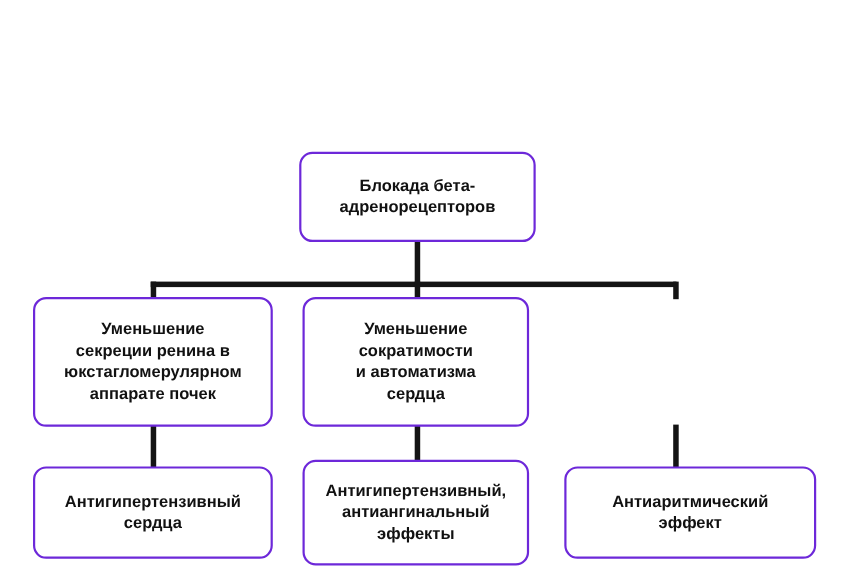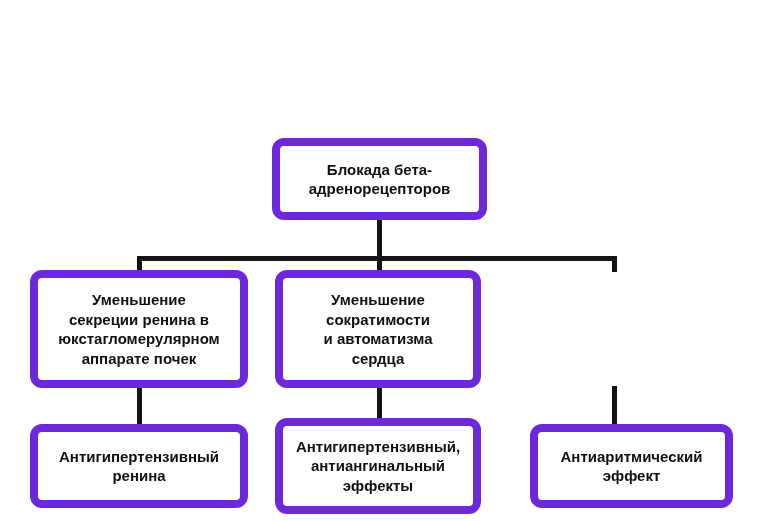--- a/index.html
+++ b/index.html
@@ -26,21 +26,21 @@
     font-weight: 500;
     line-height: 1.38;
     color: #1a1a1a;
     white-space: pre-line;
     letter-spacing: 0.5px;
   }
   .node {
     position: absolute;
     box-sizing: border-box;
     background: #ffffff;
-    border: 8px solid #6d28d9;
+    border: 2px solid #6d28d9;
     border-radius: 12px;
     display: flex;
     align-items: center;
     justify-content: center;
     text-align: center;
     font-weight: bold;
     font-size: 15px;
     line-height: 1.3;
     white-space: pre-line;
     padding: 4px 23px;
@@ -49,21 +49,21 @@
     position: absolute;
     background: #141414;
   }
   
   .node-root { left: 272px; top: 138px; width: 215px; height: 82px; }
   .node-mid-1 { left: 30px;  top: 270px; width: 218px; height: 118px; }
   .node-mid-2 { left: 275px; top: 270px; width: 206px; height: 118px; }
   .node-mid-3 { left: 513px; top: 270px; width: 203px; height: 118px; }
   .node-bot-1 { left: 30px;  top: 424px; width: 218px; height: 84px; }
   .node-bot-2 { left: 275px; top: 418px; width: 206px; height: 96px; }
-  .node-bot-3 { left: 513px; top: 424px; width: 203px; height: 84px; margin-left: 17px; }
+  .node-bot-3 { left: 513px; top: 424px; width: 229px; height: 84px; }
   
   .v-root   { left: 377px; top: 220px; width: 5px; height: 38px; }
   .h-main   { left: 137px; top: 256px; width: 478px; height: 5px; }
   .stub-1   { left: 137px; top: 256px; width: 5px; height: 16px; }
   .stub-2   { left: 377px; top: 256px; width: 5px; height: 16px; }
   .stub-3   { left: 612px; top: 256px; width: 5px; height: 16px; }
   .v-mid-1  { left: 137px; top: 386px; width: 5px; height: 40px; }
   .v-mid-2  { left: 377px; top: 386px; width: 5px; height: 34px; }
   .v-mid-3  { left: 612px; top: 386px; width: 5px; height: 40px; }
 </style>
@@ -90,21 +90,21 @@
 юкстагломерулярном
 аппарате почек</div>
 
   <div class="node node-mid-2">Уменьшение
 сократимости
 и автоматизма
 сердца</div>
 
 
   <div class="node node-bot-1">Антигипертензивный
-ренина</div>
+сердца</div>
 
   <div class="node node-bot-2">Антигипертензивный,
 антиангинальный
 эффекты</div>
 
   <div class="node node-bot-3">Антиаритмический
 эффект</div>
 
 </div>
 

